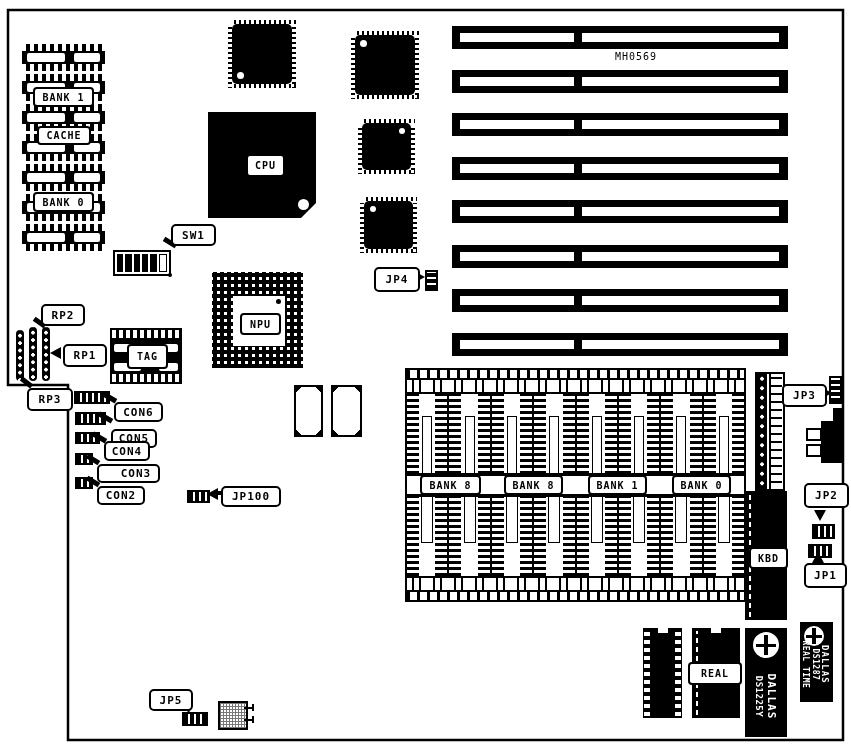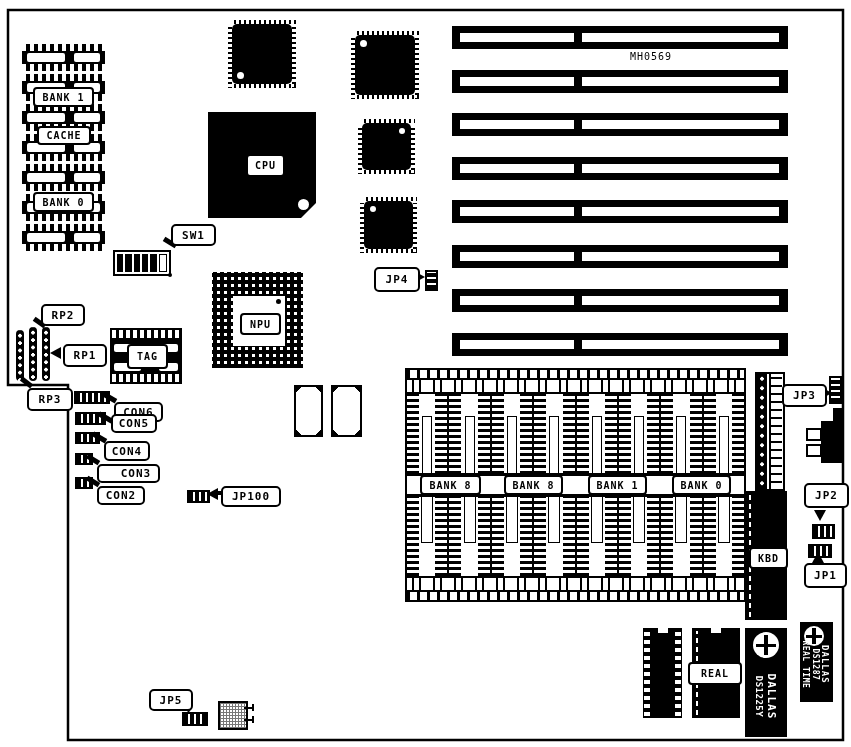--- a/index.html
+++ b/index.html
@@ -251,21 +251,21 @@
   <div class="tail" style="left:20px;top:380px;width:13px;height:5px;transform:rotate(38deg);"></div>
 
   <div class="osc" style="left:294px;top:385px;width:25px;height:48px;"></div>
   <div class="osc" style="left:331px;top:385px;width:27px;height:48px;"></div>
 
   <div class="hjmp" style="left:74px;top:391px;width:32px;height:9px;"></div>
   <div class="callout" style="left:114px;top:402px;width:41px;height:16px;">CON6</div>
   <div class="tail" style="left:102px;top:395px;width:15px;height:5px;transform:rotate(30deg);"></div>
 
   <div class="hjmp" style="left:75px;top:412px;width:27px;height:9px;"></div>
-  <div class="callout" style="left:111px;top:414px;width:38px;height:15px;text-align:center;">CON5</div>
+  <div class="callout" style="left:111px;top:429px;width:38px;height:15px;text-align:center;">CON5</div>
   <div class="tail" style="left:98px;top:415px;width:15px;height:5px;transform:rotate(30deg);"></div>
 
   <div class="hjmp" style="left:75px;top:432px;width:21px;height:8px;"></div>
   <div class="callout" style="left:104px;top:441px;width:38px;height:16px;">CON4</div>
   <div class="tail" style="left:92px;top:435px;width:15px;height:5px;transform:rotate(30deg);"></div>
 
   <div class="hjmp" style="left:75px;top:453px;width:14px;height:8px;"></div>
   <div class="callout" style="left:97px;top:464px;width:40px;height:15px;padding-left:17px;">CON3</div>
   <div class="tail" style="left:86px;top:457px;width:14px;height:5px;transform:rotate(32deg);"></div>
 
@@ -284,21 +284,21 @@
   <div class="vjmp" style="left:425px;top:270px;width:9px;height:17px;"></div>
 
   <div class="slot" style="top:26px;"></div>
   <div class="slot" style="top:70px;"></div>
   <div class="slot" style="top:113px;"></div>
   <div class="slot" style="top:157px;"></div>
   <div class="slot" style="top:200px;"></div>
   <div class="slot" style="top:245px;"></div>
   <div class="slot" style="top:289px;"></div>
   <div class="slot" style="top:333px;"></div>
-  <div class="plain-text" style="left:600px;top:51px;width:72px;text-align:right;">MH0569</div>
+  <div class="plain-text" style="left:600px;top:51px;width:72px;">MH0569</div>
 
   <div class="dram" style="left:405px;top:368px;width:337px;height:230px;">
     <div class="dstrip"></div>
     <div class="dclip"></div>
     <div class="dbody">
       <div class="dcol"></div>
       <div class="dcol"></div>
       <div class="dcol"></div>
       <div class="dcol"></div>
       <div class="dcol"></div>

